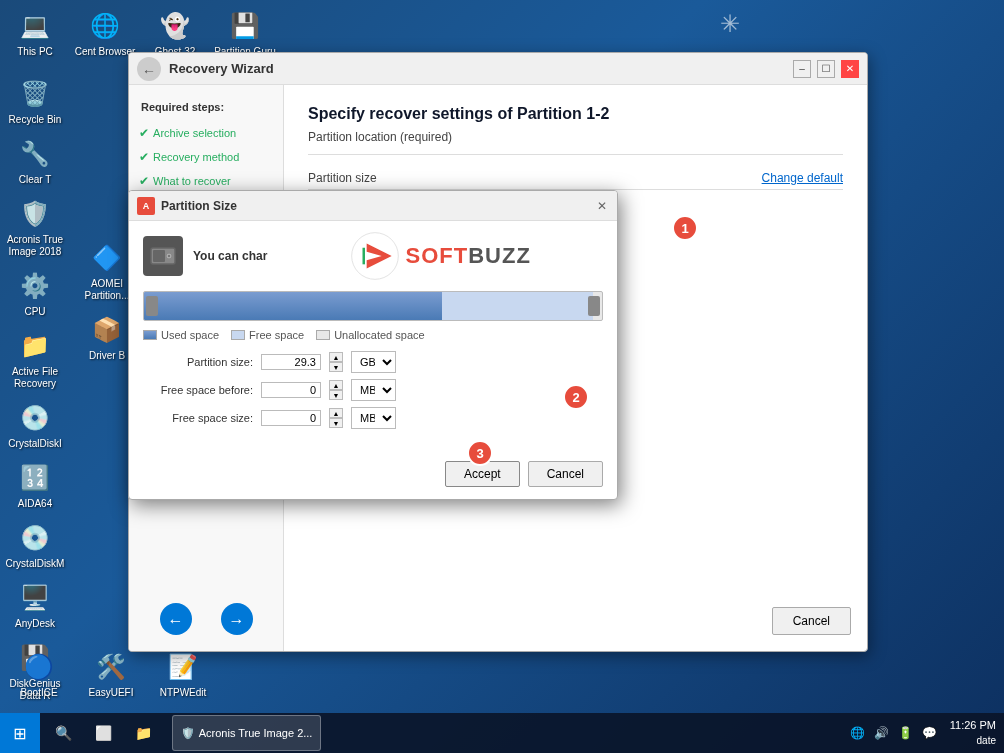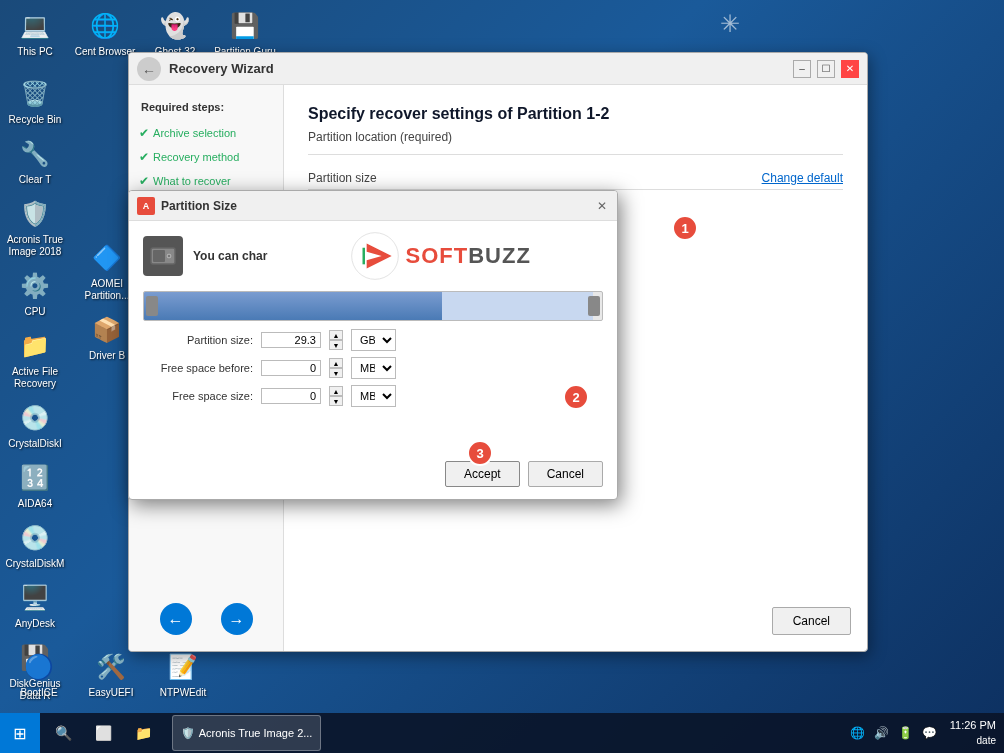--- a/index.html
+++ b/index.html
@@ -796,20 +796,34 @@
         </div>
       </div>
 
       <div class="partition-bar-container">
         <div class="partition-bar-used"></div>
         <div class="partition-bar-free"></div>
         <div class="partition-drag-handle-left"></div>
         <div class="partition-drag-handle-right"></div>
       </div>
 
+      <div class="partition-legend">
+        <div class="legend-item">
+          <div class="legend-box legend-used"></div>
+          <span>Used space</span>
+        </div>
+        <div class="legend-item">
+          <div class="legend-box legend-free"></div>
+          <span>Free space</span>
+        </div>
+        <div class="legend-item">
+          <div class="legend-box legend-unallocated"></div>
+          <span>Unallocated space</span>
+        </div>
+      </div>
 
       <div class="size-row">
         <span class="size-label">Partition size:</span>
         <input type="text" class="size-input" value="29.3" style="">
         <div class="size-spinner">
           <div class="size-spinner-up">▲</div>
           <div class="size-spinner-down">▼</div>
         </div>
         <select class="size-unit">
           <option>GB</option>

